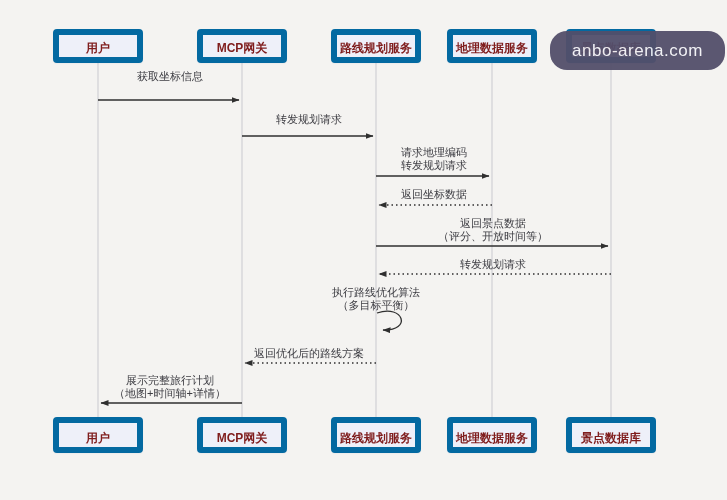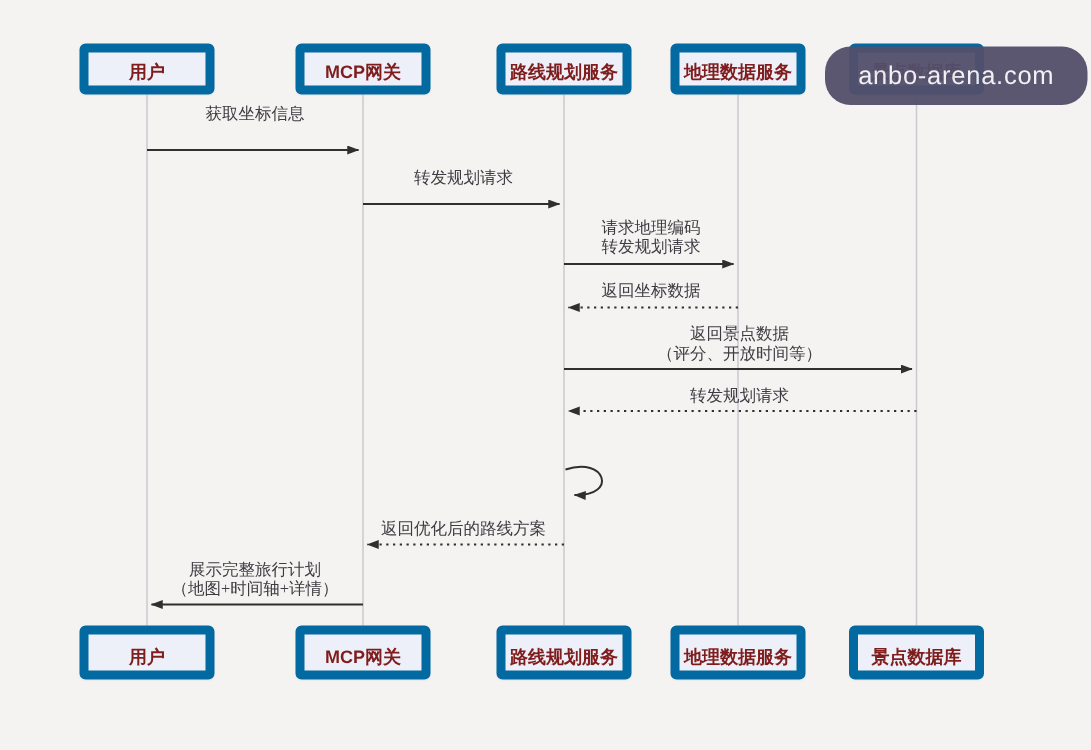--- a/index.html
+++ b/index.html
@@ -123,24 +123,28 @@
   <div class="msg-label" style="left:434px;top:188px;text-align:right;">
     <div>返回坐标数据</div>
   </div>
   <div class="msg-label" style="left:493px;top:217px;">
     <div>返回景点数据</div>
     <div>（评分、开放时间等）</div>
   </div>
   <div class="msg-label" style="left:493px;top:258px;">
     <div>转发规划请求</div>
   </div>
+  <div class="msg-label" style="left:376px;top:286px;">
+    <div>执行路线优化算法</div>
+    <div>（多目标平衡）</div>
+  </div>
   <div class="msg-label" style="left:309px;top:347px;text-align:center;">
     <div>返回优化后的路线方案</div>
   </div>
-  <div class="msg-label" style="left:170px;top:374px;font-family:Liberation Serif, serif;">
+  <div class="msg-label" style="left:170px;top:374px;">
     <div>展示完整旅行计划</div>
     <div>（地图+时间轴+详情）</div>
   </div>
 
   <div class="watermark" style="left:522px;top:31px;background:#534f6b;color:#f2f2f6;opacity:0.95;">
     <span>anbo-arena.com</span>
   </div>
 
 </div>
 

